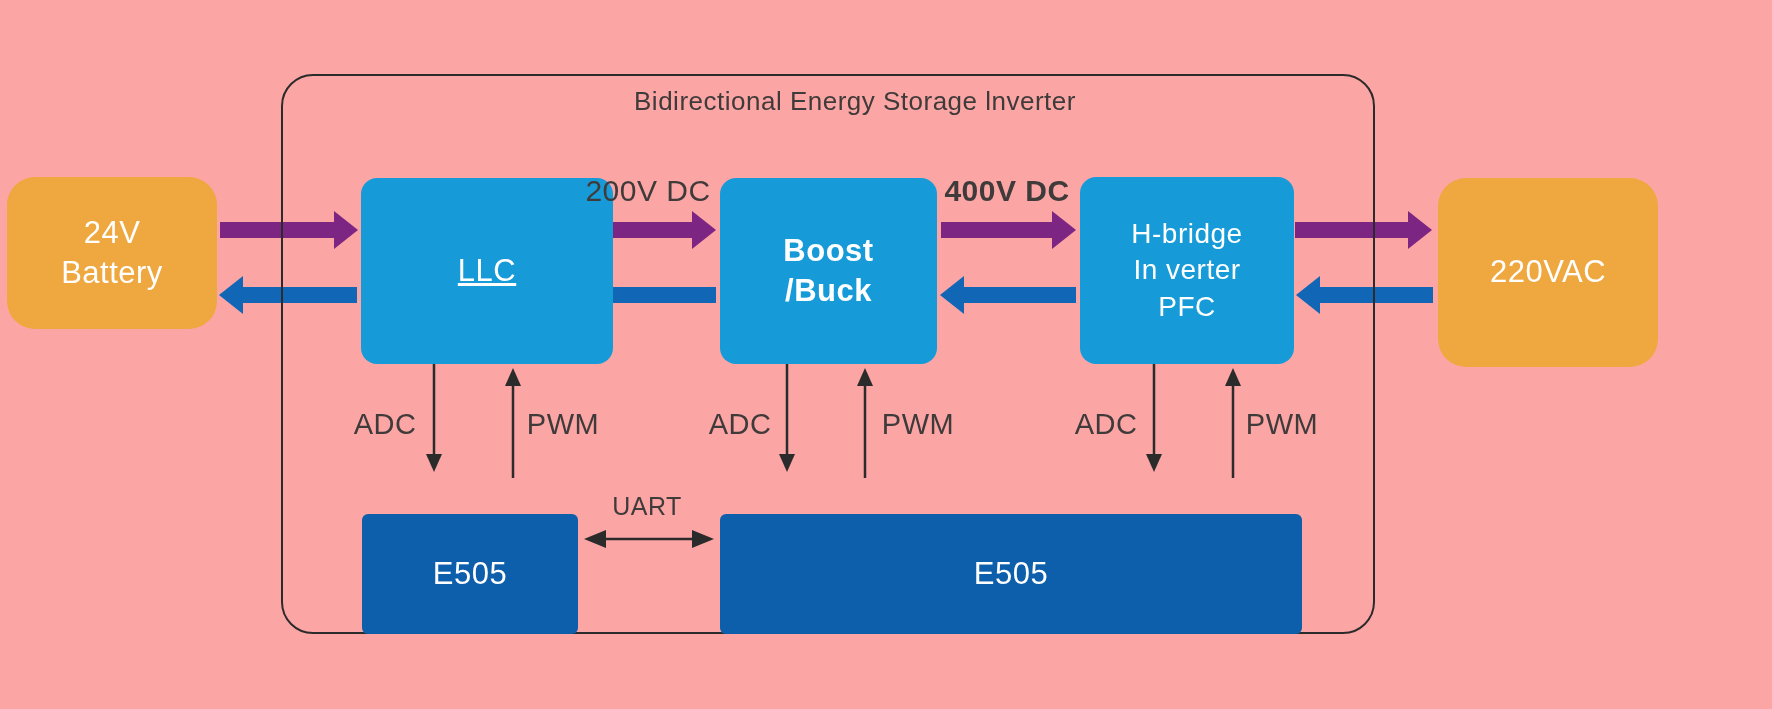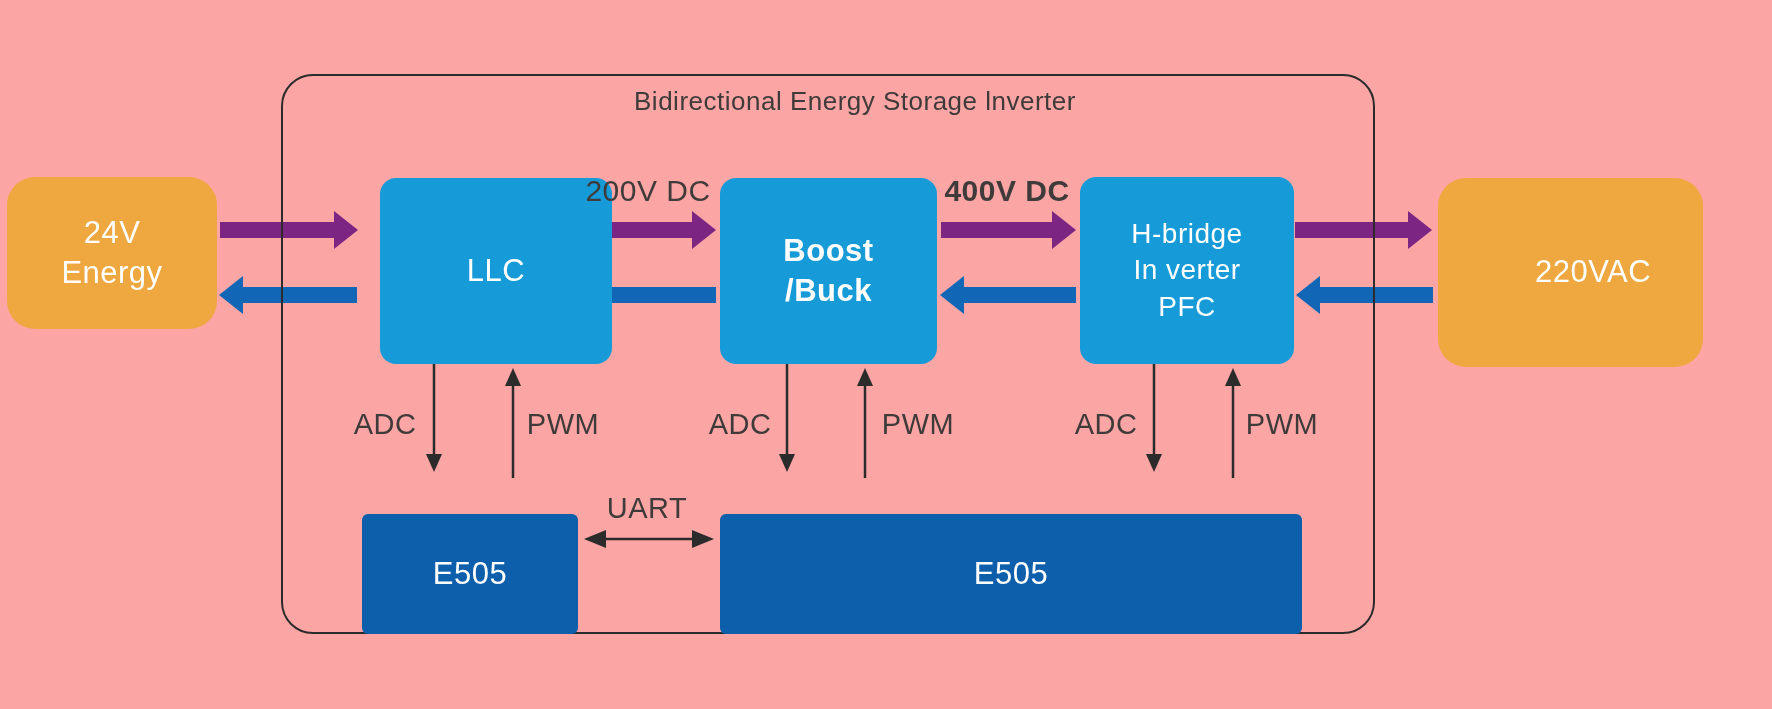--- a/index.html
+++ b/index.html
@@ -18,33 +18,33 @@
   }
   .node{
     position:absolute;display:flex;flex-direction:column;align-items:center;justify-content:center;
     color:var(--box-text);z-index:3;text-align:center;font-weight:300;letter-spacing:0.5px;
   }
   .node .ln{line-height:1.3;}
   .box-source{background:var(--source-box);border-radius:28px;font-size:31px;}
   .box-stage{background:var(--power-stage-box);border-radius:16px;font-size:31px;}
   .box-ctrl{background:var(--controller-box);border-radius:6px;font-size:31px;margin-top:36px;}
   .n-battery{left:7px;top:177px;width:210px;height:152px;}
-  .n-llc{left:380px;top:178px;width:232px;height:186px;}
+  .n-llc{left:361px;top:178px;width:252px;height:186px;text-decoration:underline;}
   .n-boost{left:720px;top:178px;width:217px;height:186px;font-weight:bold;}
   .n-hbridge{left:1080px;top:177px;width:214px;height:187px;font-size:28px;}
-  .n-vac{left:1438px;top:178px;width:220px;height:189px;padding-left:45px;}
+  .n-vac{left:1438px;top:178px;width:220px;height:189px;}
   .n-e505l{left:362px;top:478px;width:216px;height:120px;}
   .n-e505r{left:720px;top:478px;width:582px;height:120px;}
   .sig-label{
     position:absolute;transform:translateX(-50%);white-space:nowrap;z-index:4;
     color:var(--label-text);font-weight:300;letter-spacing:0.5px;
   }
   .bus-label{font-size:30px;top:174px;text-align:center;}
   .ctl-label{font-size:29px;top:408px;text-align:center;}
-  .uart-label{font-size:29px;top:492px;}
+  .uart-label{font-size:25px;top:492px;}
   .arrow-layer{position:absolute;left:0;top:0;width:1772px;height:709px;z-index:1;}
   .fwd{fill:var(--forward-arrow);}
   .rev{fill:var(--reverse-arrow);}
   .sigline{stroke:var(--line-dark);stroke-width:2.5;fill:none;}
   .sighead{fill:var(--line-dark);}
 </style>
 </head>
 <body>
 
 <div class="stage" style="--source-box: #EFA73F; --power-stage-box: #179BD8; --controller-box: #0D5FAC; --forward-arrow: #7D2583; --reverse-arrow: #1166B5; --line-dark: #2B2B2B; --label-text: #3F3B3A; --box-text: #FFFFFF;">
@@ -115,21 +115,21 @@
       <polygon class="sighead" points="584,539 606,530 606,548"></polygon>
       <polygon class="sighead" points="714,539 692,530 692,548"></polygon>
     </g>
   </svg>
 
   <div class="container-frame"></div>
   <div class="diagram-title">Bidirectional Energy Storage lnverter</div>
 
   <div class="node box-source n-battery">
     <div class="ln">24V</div>
-    <div class="ln">Energy</div>
+    <div class="ln">Battery</div>
   </div>
 
   <div class="node box-stage n-llc">
     <div class="ln">LLC</div>
   </div>
 
   <div class="node box-stage n-boost">
     <div class="ln">Boost</div>
     <div class="ln">/Buck</div>
   </div>

